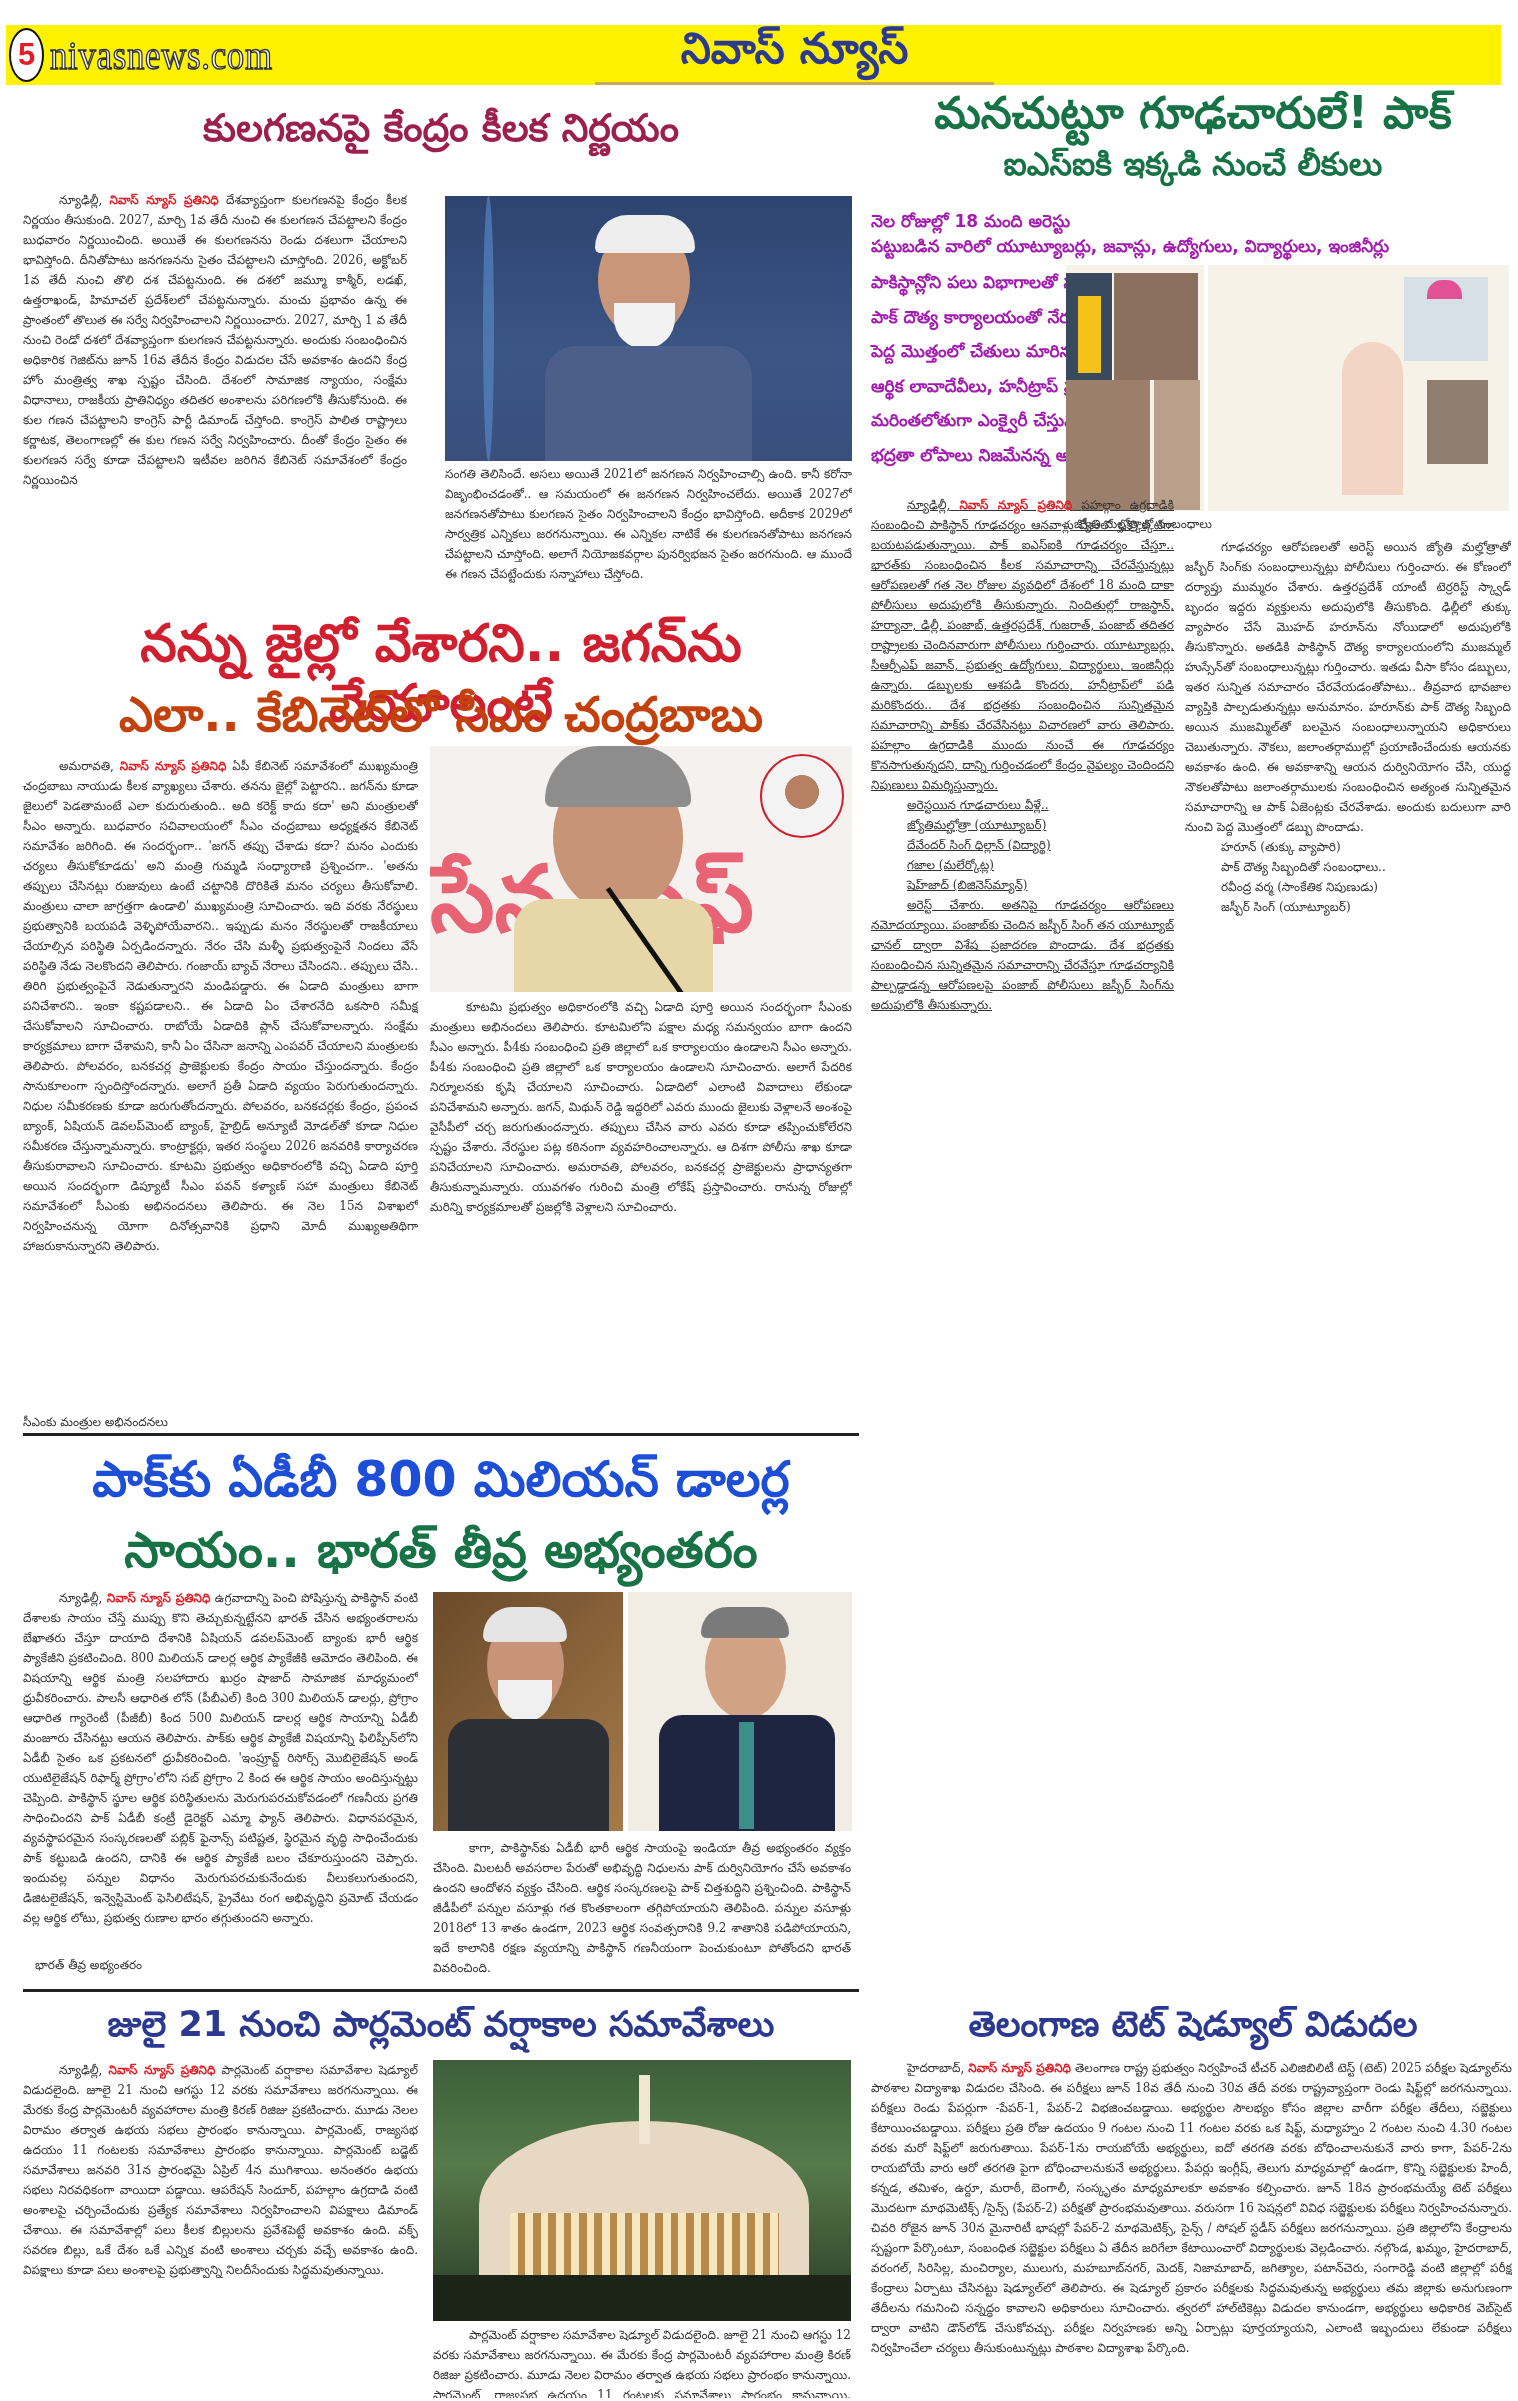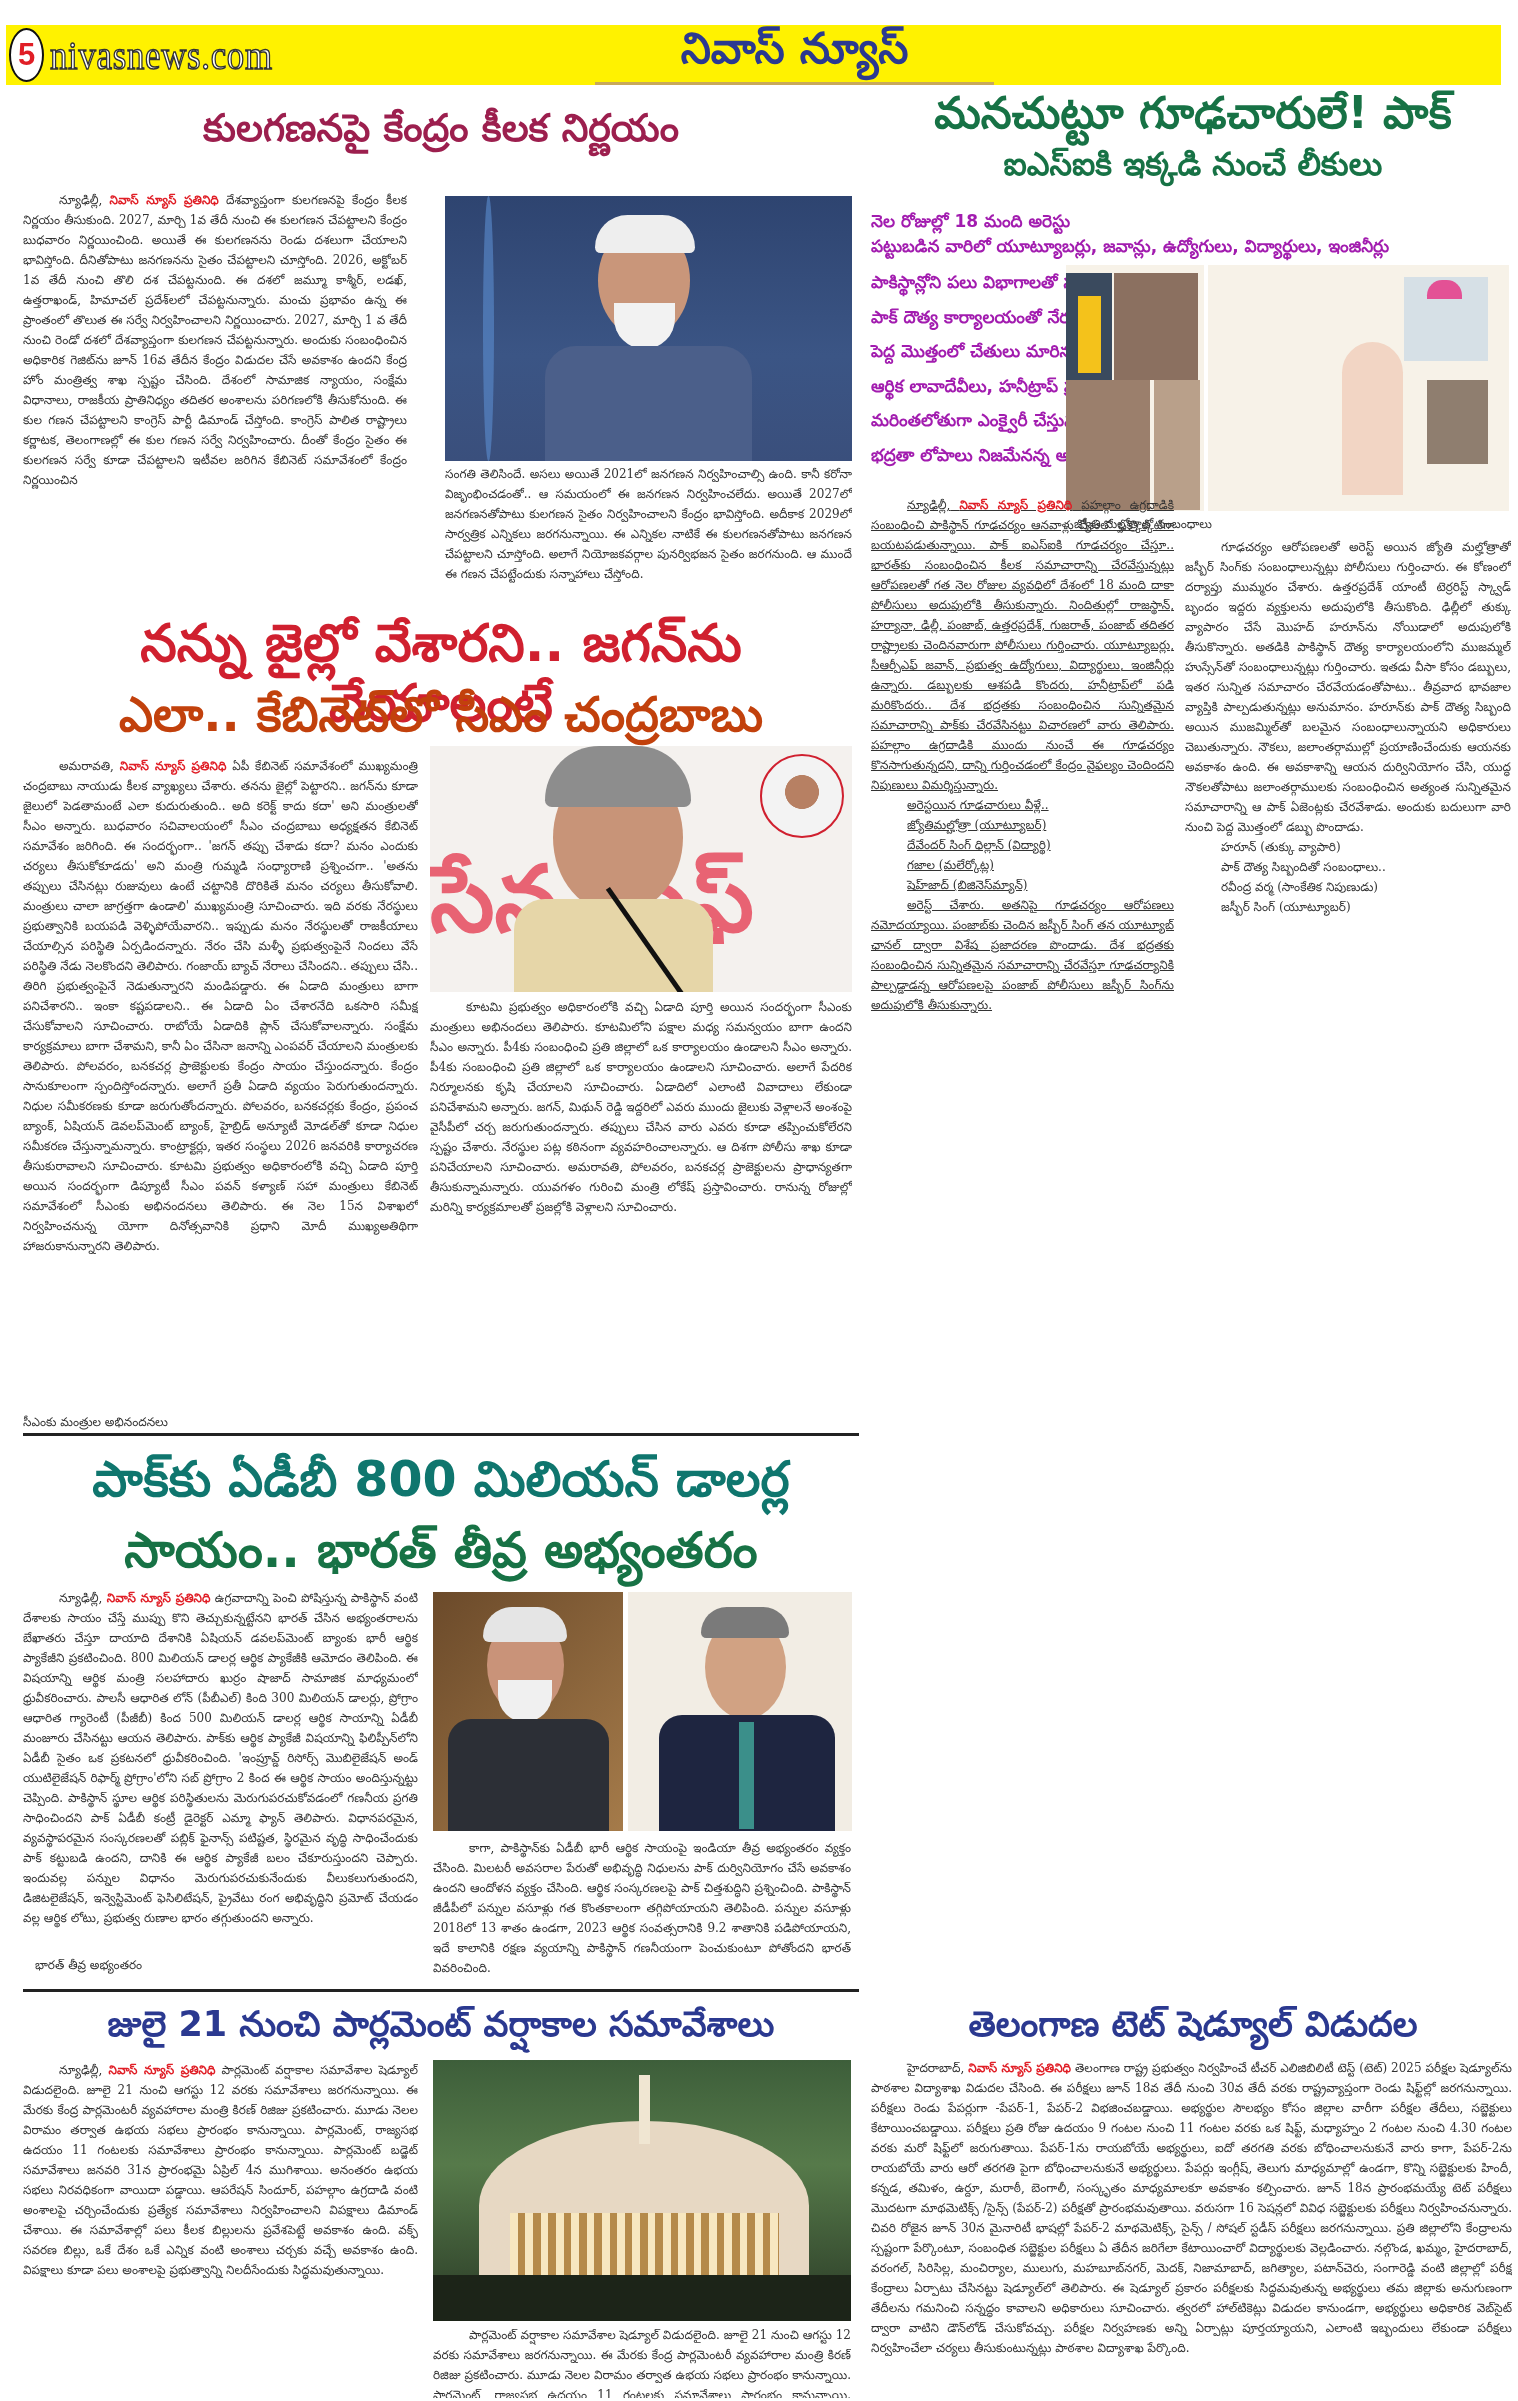--- a/index.html
+++ b/index.html
@@ -56,21 +56,21 @@
   <div style="position:absolute;left:84px;top:153px;width:199px;height:100px;border-radius:31px 31px 0 0;background:#e6d6a8;"></div>
   <div style="position:absolute;left:215px;top:130px;width:4.6px;height:138px;background:#111;transform:rotate(-35deg);"></div>
   <div style="position:absolute;right:7.7px;top:7.7px;width:84px;height:84px;border-radius:50%;border:2.3px solid #d0202f;background:radial-gradient(circle at 50% 45%,#b78063 0 28%,#f3f3f3 29%);"></div>
 </div>
 <div class="col body" style="left:430px;top:997px;width:422px;height:430px;">
   <p>కూటమి ప్రభుత్వం అధికారంలోకి వచ్చి ఏడాది పూర్తి అయిన సందర్భంగా సీఎంకు మంత్రులు అభినందలు తెలిపారు. కూటమిలోని పక్షాల మధ్య సమన్వయం బాగా ఉందని సీఎం అన్నారు. పీ4కు సంబంధించి ప్రతి జిల్లాలో ఒక కార్యాలయం ఉండాలని సీఎం అన్నారు. పీ4కు సంబంధించి ప్రతి జిల్లాలో ఒక కార్యాలయం ఉండాలని సూచించారు. అలాగే పేదరిక నిర్మూలనకు కృషి చేయాలని సూచించారు. ఏడాదిలో ఎలాంటి వివాదాలు లేకుండా పనిచేశామని అన్నారు. జగన్, మిథున్ రెడ్డి ఇద్దరిలో ఎవరు ముందు జైలుకు వెళ్లాలనే అంశంపై వైసీపీలో చర్చ జరుగుతుందన్నారు. తప్పులు చేసిన వారు ఎవరు కూడా తప్పించుకోలేరని స్పష్టం చేశారు. నేరస్థుల పట్ల కఠినంగా వ్యవహరించాలన్నారు. ఆ దిశగా పోలీసు శాఖ కూడా పనిచేయాలని సూచించారు. అమరావతి, పోలవరం, బనకచర్ల ప్రాజెక్టులను ప్రాధాన్యతగా తీసుకున్నామన్నారు. యువగళం గురించి మంత్రి లోకేష్ ప్రస్తావించారు. రానున్న రోజుల్లో మరిన్ని కార్యక్రమాలతో ప్రజల్లోకి వెళ్లాలని సూచించారు.</p>
 </div>
 
 <div class="rule" style="left:23px;top:1433px;width:836px;"></div>
 
-<div class="hl" style="position:absolute;left:23px;top:1452px;width:836px;font-size:49px;color:#0f766e;">పాక్‌కు ఏడీబీ 800 మిలియన్ డాలర్ల</div>
+<div class="hl" style="position:absolute;left:23px;top:1452px;width:836px;font-size:49px;color:#1d4ed8;">పాక్‌కు ఏడీబీ 800 మిలియన్ డాలర్ల</div>
 <div class="hl" style="position:absolute;left:23px;top:1523px;width:836px;font-size:49px;color:#177245;">సాయం.. భారత్ తీవ్ర అభ్యంతరం</div>
 <div class="col body" style="left:23px;top:1588px;width:395px;height:367px;">
   <p><span>న్యూఢిల్లీ,</span> <span class="byline">నివాస్ న్యూస్ ప్రతినిధి</span> <span>ఉగ్రవాదాన్ని పెంచి పోషిస్తున్న పాకిస్థాన్ వంటి దేశాలకు సాయం చేస్తే ముప్పు కొని తెచ్చుకున్నట్టేనని భారత్ చేసిన అభ్యంతరాలను బేఖాతరు చేస్తూ దాయాది దేశానికి ఏషియన్ డవలప్‌మెంట్ బ్యాంకు భారీ ఆర్థిక ప్యాకేజీని ప్రకటించింది. 800 మిలియన్ డాలర్ల ఆర్థిక ప్యాకేజీకి ఆమోదం తెలిపింది. ఈ విషయాన్ని ఆర్థిక మంత్రి సలహాదారు ఖుర్రం షాజాద్ సామాజిక మాధ్యమంలో ధ్రువీకరించారు. పాలసీ ఆధారిత లోన్ (పీబీఎల్) కింది 300 మిలియన్ డాలర్లు, ప్రోగ్రాం ఆధారిత గ్యారెంటీ (పీజీబీ) కింద 500 మిలియన్ డాలర్ల ఆర్థిక సాయాన్ని ఏడీబీ మంజూరు చేసినట్టు ఆయన తెలిపారు. పాక్‌కు ఆర్థిక ప్యాకేజీ విషయాన్ని ఫిలిప్పీన్‌లోని ఏడీబీ సైతం ఒక ప్రకటనలో ధ్రువీకరించింది. 'ఇంప్రూవ్డ్ రిసోర్స్ మొబిలైజేషన్ అండ్ యుటిలైజేషన్ రిఫార్మ్ ప్రోగ్రాం'లోని సబ్ ప్రోగ్రాం 2 కింద ఈ ఆర్థిక సాయం అందిస్తున్నట్టు చెప్పింది. పాకిస్థాన్ స్థూల ఆర్థిక పరిస్థితులను మెరుగుపరచుకోవడంలో గణనీయ ప్రగతి సాధించిందని పాక్ ఏడీబీ కంట్రీ డైరెక్టర్ ఎమ్మా ఫ్యాన్ తెలిపారు. విధానపరమైన, వ్యవస్థాపరమైన సంస్కరణలతో పబ్లిక్ ఫైనాన్స్ పటిష్టత, స్థిరమైన వృద్ధి సాధించేందుకు పాక్ కట్టుబడి ఉందని, దానికి ఈ ఆర్థిక ప్యాకేజీ బలం చేకూరుస్తుందని చెప్పారు. ఇందువల్ల పన్నుల విధానం మెరుగుపరచుకునేందుకు వీలుకలుగుతుందని, డిజిటలైజేషన్, ఇన్వెస్టిమెంట్ ఫెసిలిటేషన్, ప్రైవేటు రంగ అభివృద్ధిని ప్రమోట్ చేయడం వల్ల ఆర్థిక లోటు, ప్రభుత్వ రుణాల భారం తగ్గుతుందని అన్నారు.</span></p>
 </div>
 <div class="col body" style="left:35px;top:1955px;width:307px;height:20px;">భారత్ తీవ్ర అభ్యంతరం</div>
 <div class="photo" style="left:433px;top:1592px;width:190px;height:239px;background:linear-gradient(135deg,#6b4a2a,#a57b4a);">
   <div style="position:absolute;left:54px;top:23px;width:77px;height:100px;border-radius:50%;background:#c99379;"></div>
   <div style="position:absolute;left:50px;top:15.3px;width:84px;height:35px;border-radius:38px 38px 7.7px 7.7px;background:#e5e5e5;"></div>
   <div style="position:absolute;left:65px;top:88px;width:54px;height:42px;border-radius:0 0 27px 27px;background:#f0f0f0;"></div>
   <div style="position:absolute;left:15.3px;top:127px;width:161px;height:115px;border-radius:23px 23px 0 0;background:#2c2f36;"></div>

